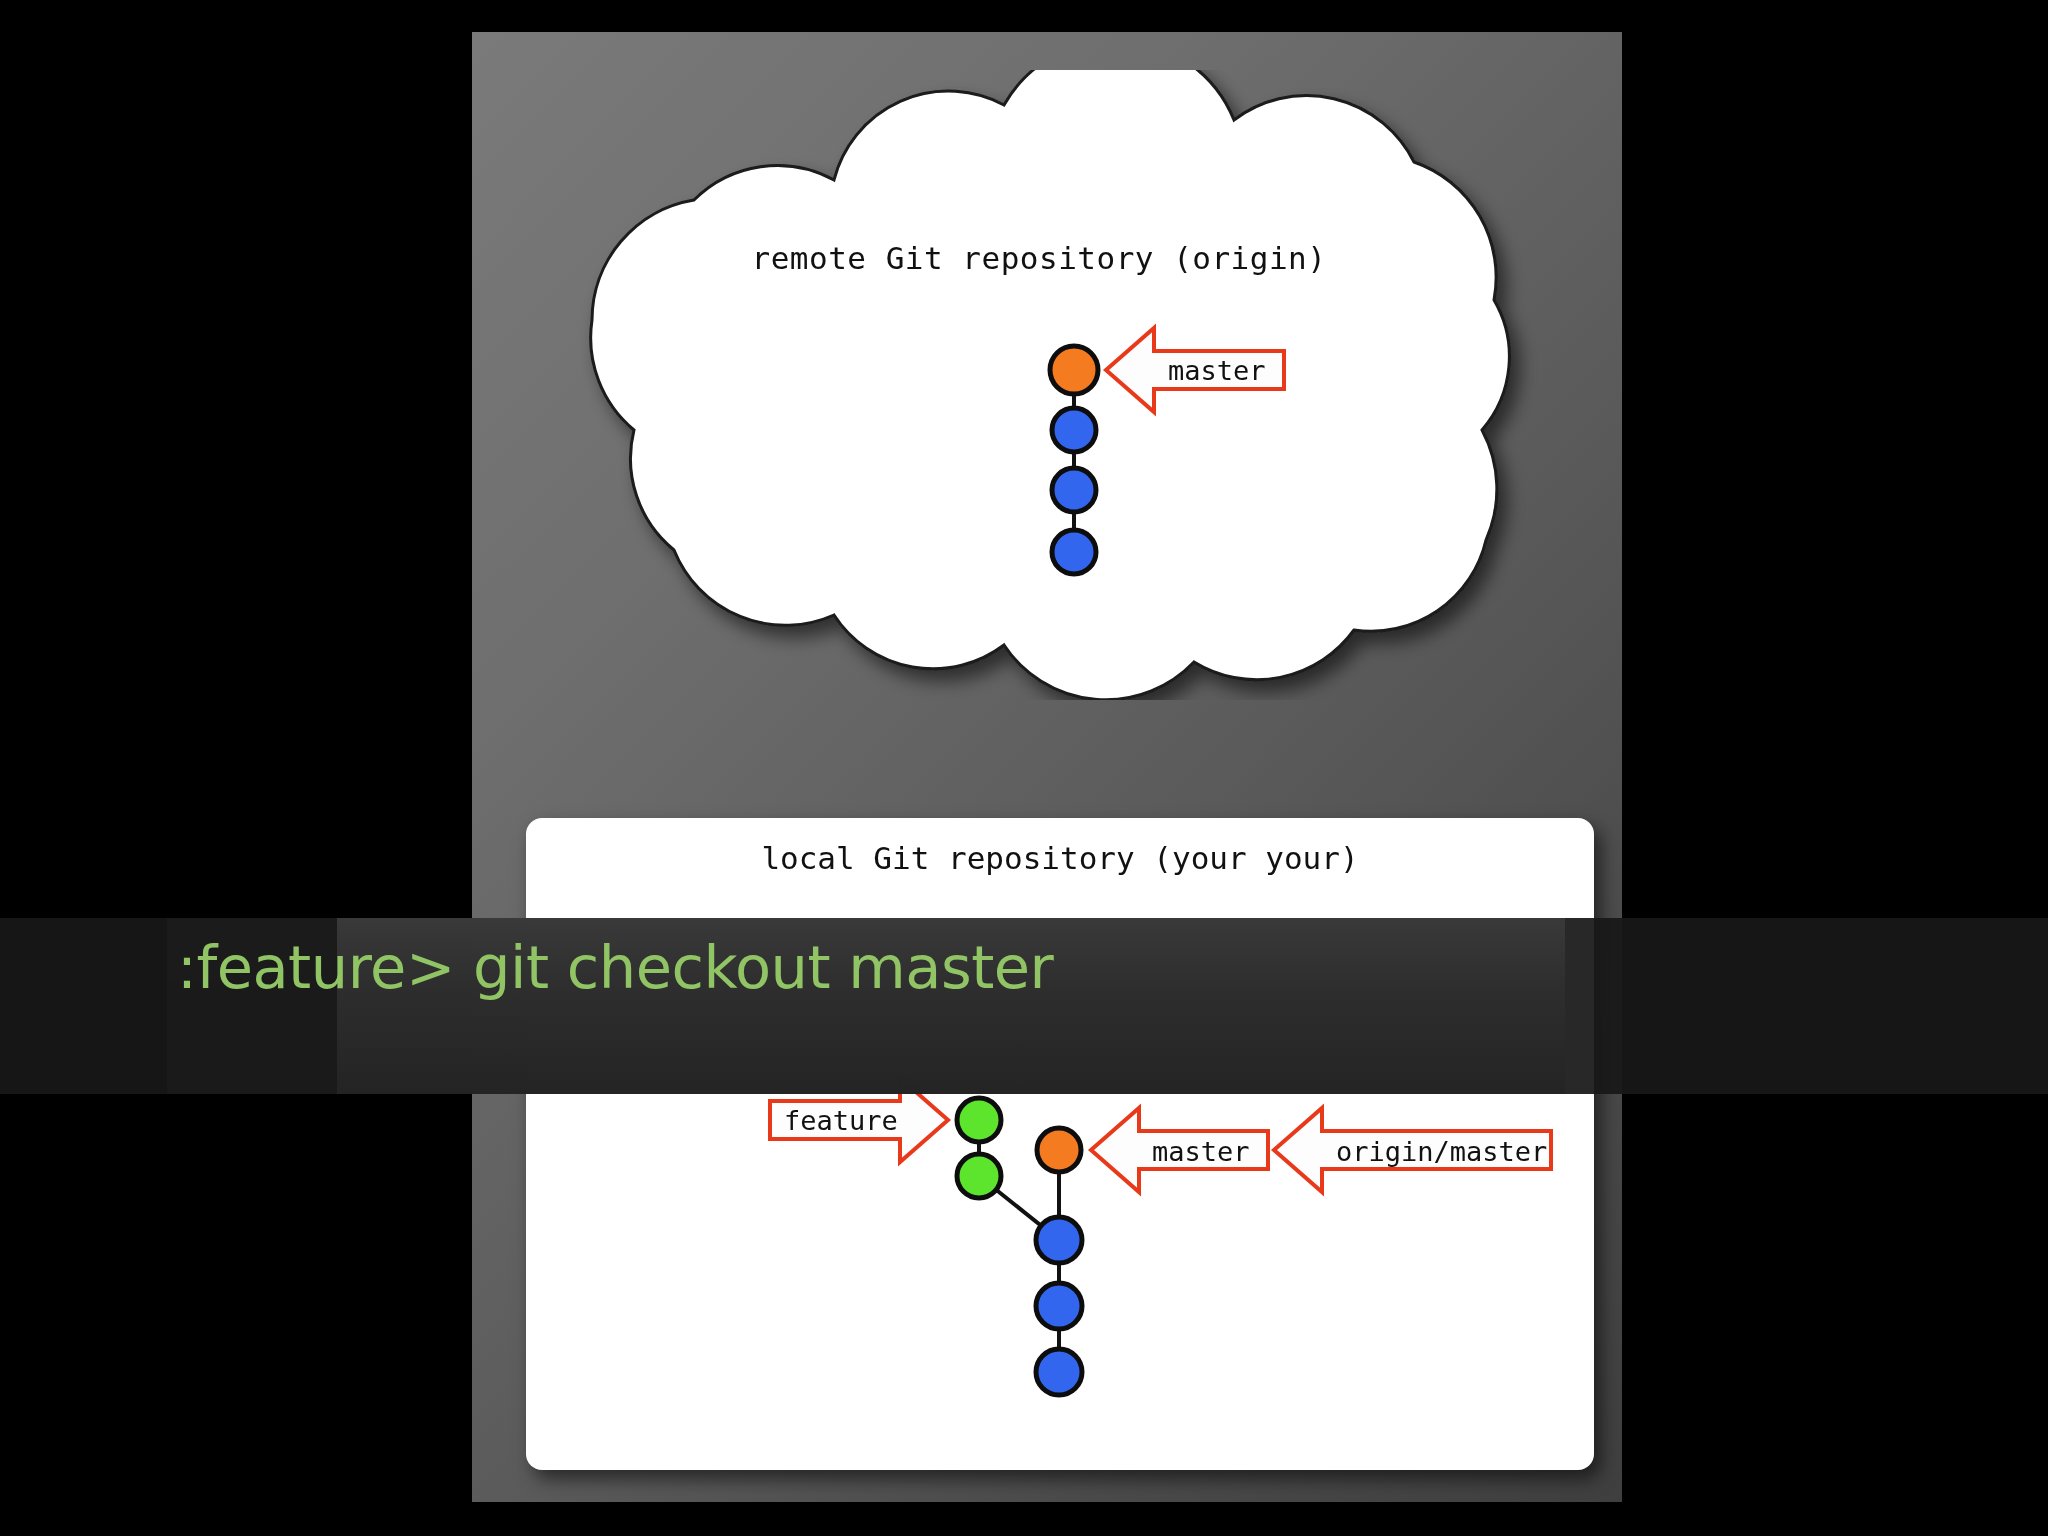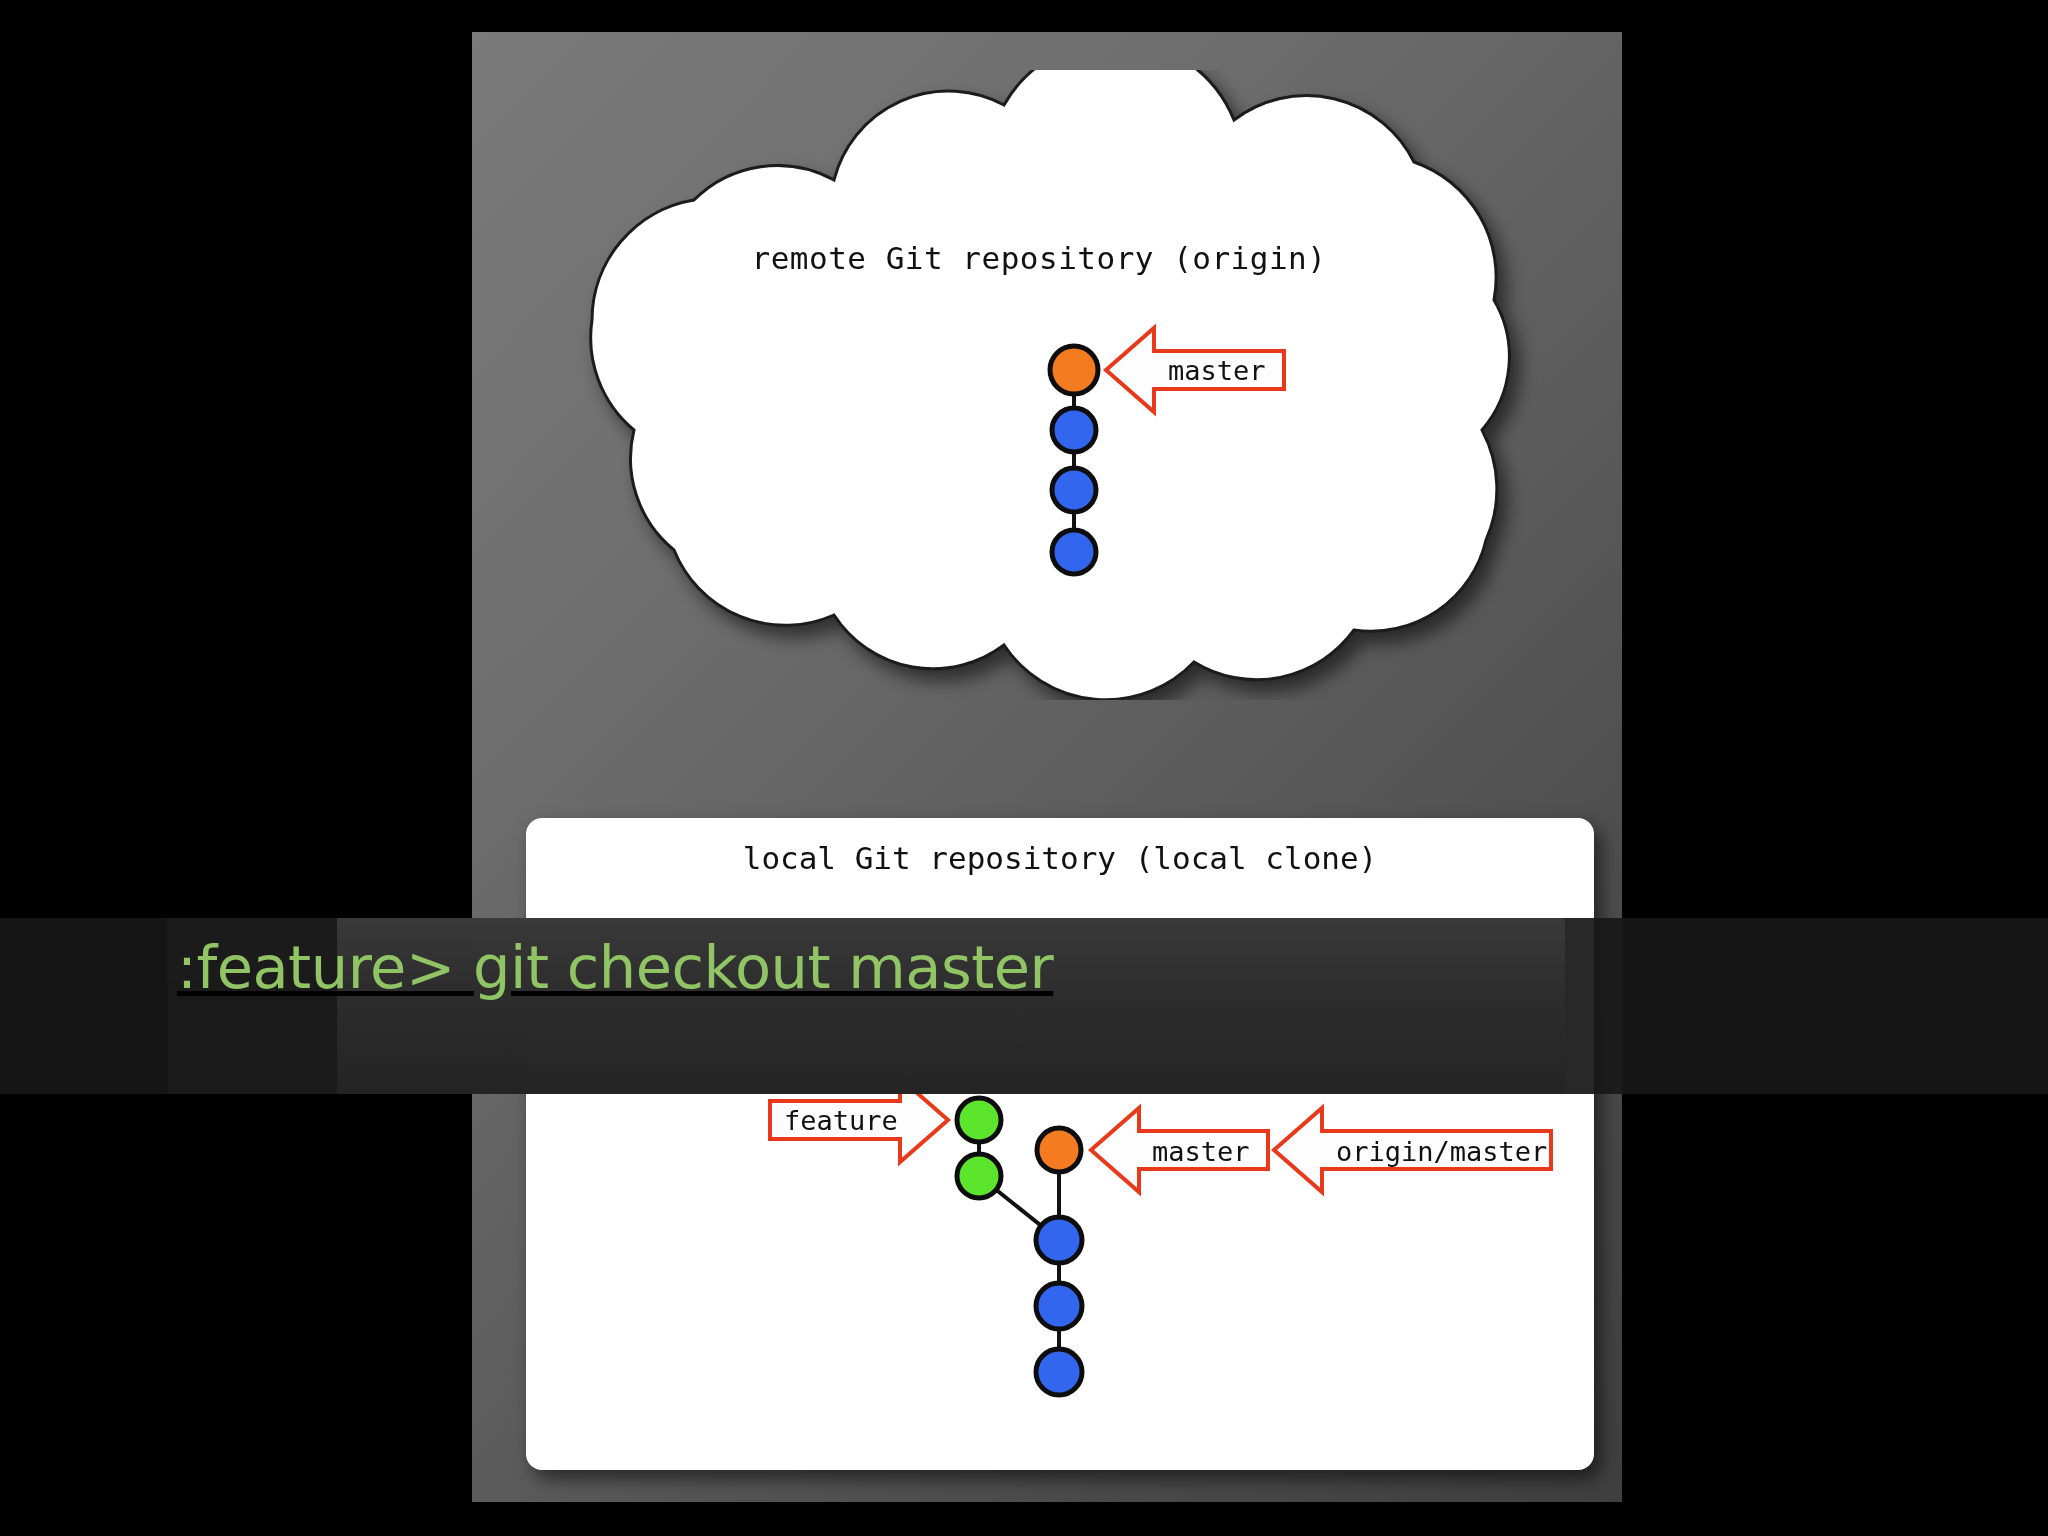--- a/index.html
+++ b/index.html
@@ -120,21 +120,20 @@
     background: rgba(26,26,26,0.96);
   }
   #terminal-text {
     position: absolute;
     left: 167px;
     top: 918px;
     width: 1600px;
     height: 176px;
     padding: 10px 0 0 10px;
     box-sizing: border-box;
-    text-decoration: underline;
   }
   .term-line {
     font-family: "DejaVu Sans", sans-serif;
     font-size: 59px;
     line-height: 80px;
     color: #90c464;
     white-space: pre;
     letter-spacing: -0.5px;
   }
 </style>
@@ -184,21 +183,21 @@
 
         <circle class="node-circle" cx="540" cy="300" r="24" fill="#F47B20"></circle>
         <circle class="node-circle" cx="540" cy="360" r="22" fill="#3366EE"></circle>
         <circle class="node-circle" cx="540" cy="420" r="22" fill="#3366EE"></circle>
         <circle class="node-circle" cx="540" cy="482" r="22" fill="#3366EE"></circle>
       </svg>
     </div>
   </div>
 
   <div id="local-panel">
-    <div class="panel-title">local Git repository (local clone)</div>
+    <div class="panel-title">local Git repository (your your)</div>
 
     <div class="graph-layer">
       <svg viewBox="0 0 1068 652" xmlns="http://www.w3.org/2000/svg">
 
         <line class="edge-line" x1="453" y1="302" x2="453" y2="358"></line>
         <line class="edge-line" x1="453" y1="358" x2="533" y2="422"></line>
         <line class="edge-line" x1="533" y1="332" x2="533" y2="422"></line>
         <line class="edge-line" x1="533" y1="422" x2="533" y2="488"></line>
         <line class="edge-line" x1="533" y1="488" x2="533" y2="554"></line>
 

